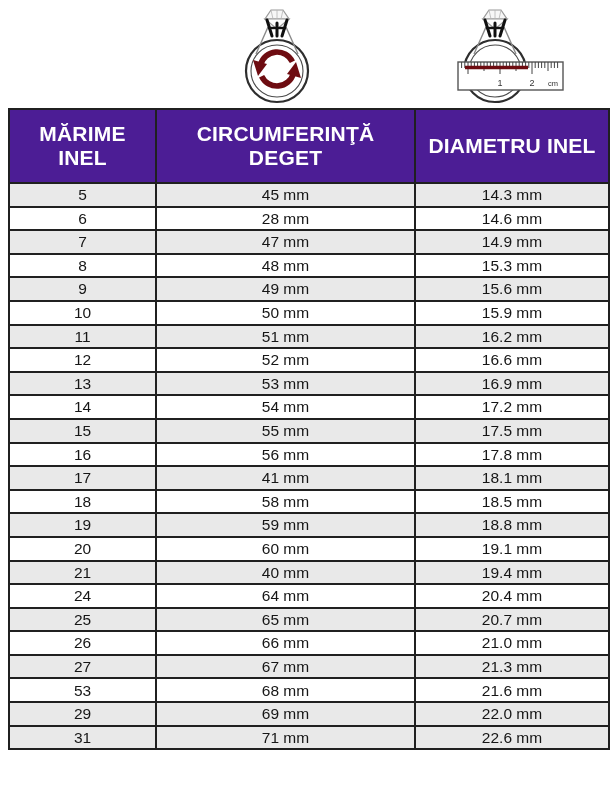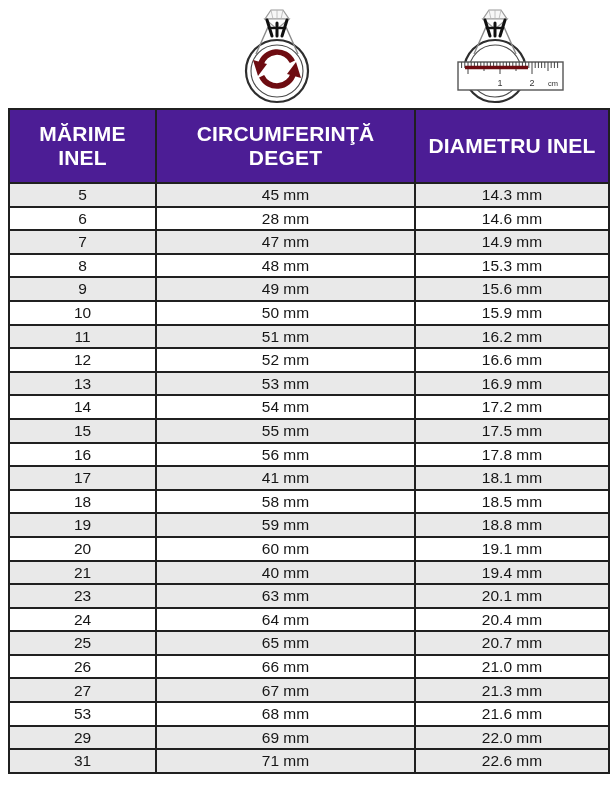--- a/index.html
+++ b/index.html
@@ -195,25 +195,20 @@
       <tr>
     <td>20</td>
     <td>60 mm</td>
     <td>19.1 mm</td>
   </tr>
       <tr class="alt">
     <td>21</td>
     <td>40 mm</td>
     <td>19.4 mm</td>
   </tr>
-      <tr class="alt">
-    <td>23</td>
-    <td>63 mm</td>
-    <td>20.1 mm</td>
-  </tr>
       <tr>
     <td>24</td>
     <td>64 mm</td>
     <td>20.4 mm</td>
   </tr>
       <tr class="alt">
     <td>25</td>
     <td>65 mm</td>
     <td>20.7 mm</td>
   </tr>

